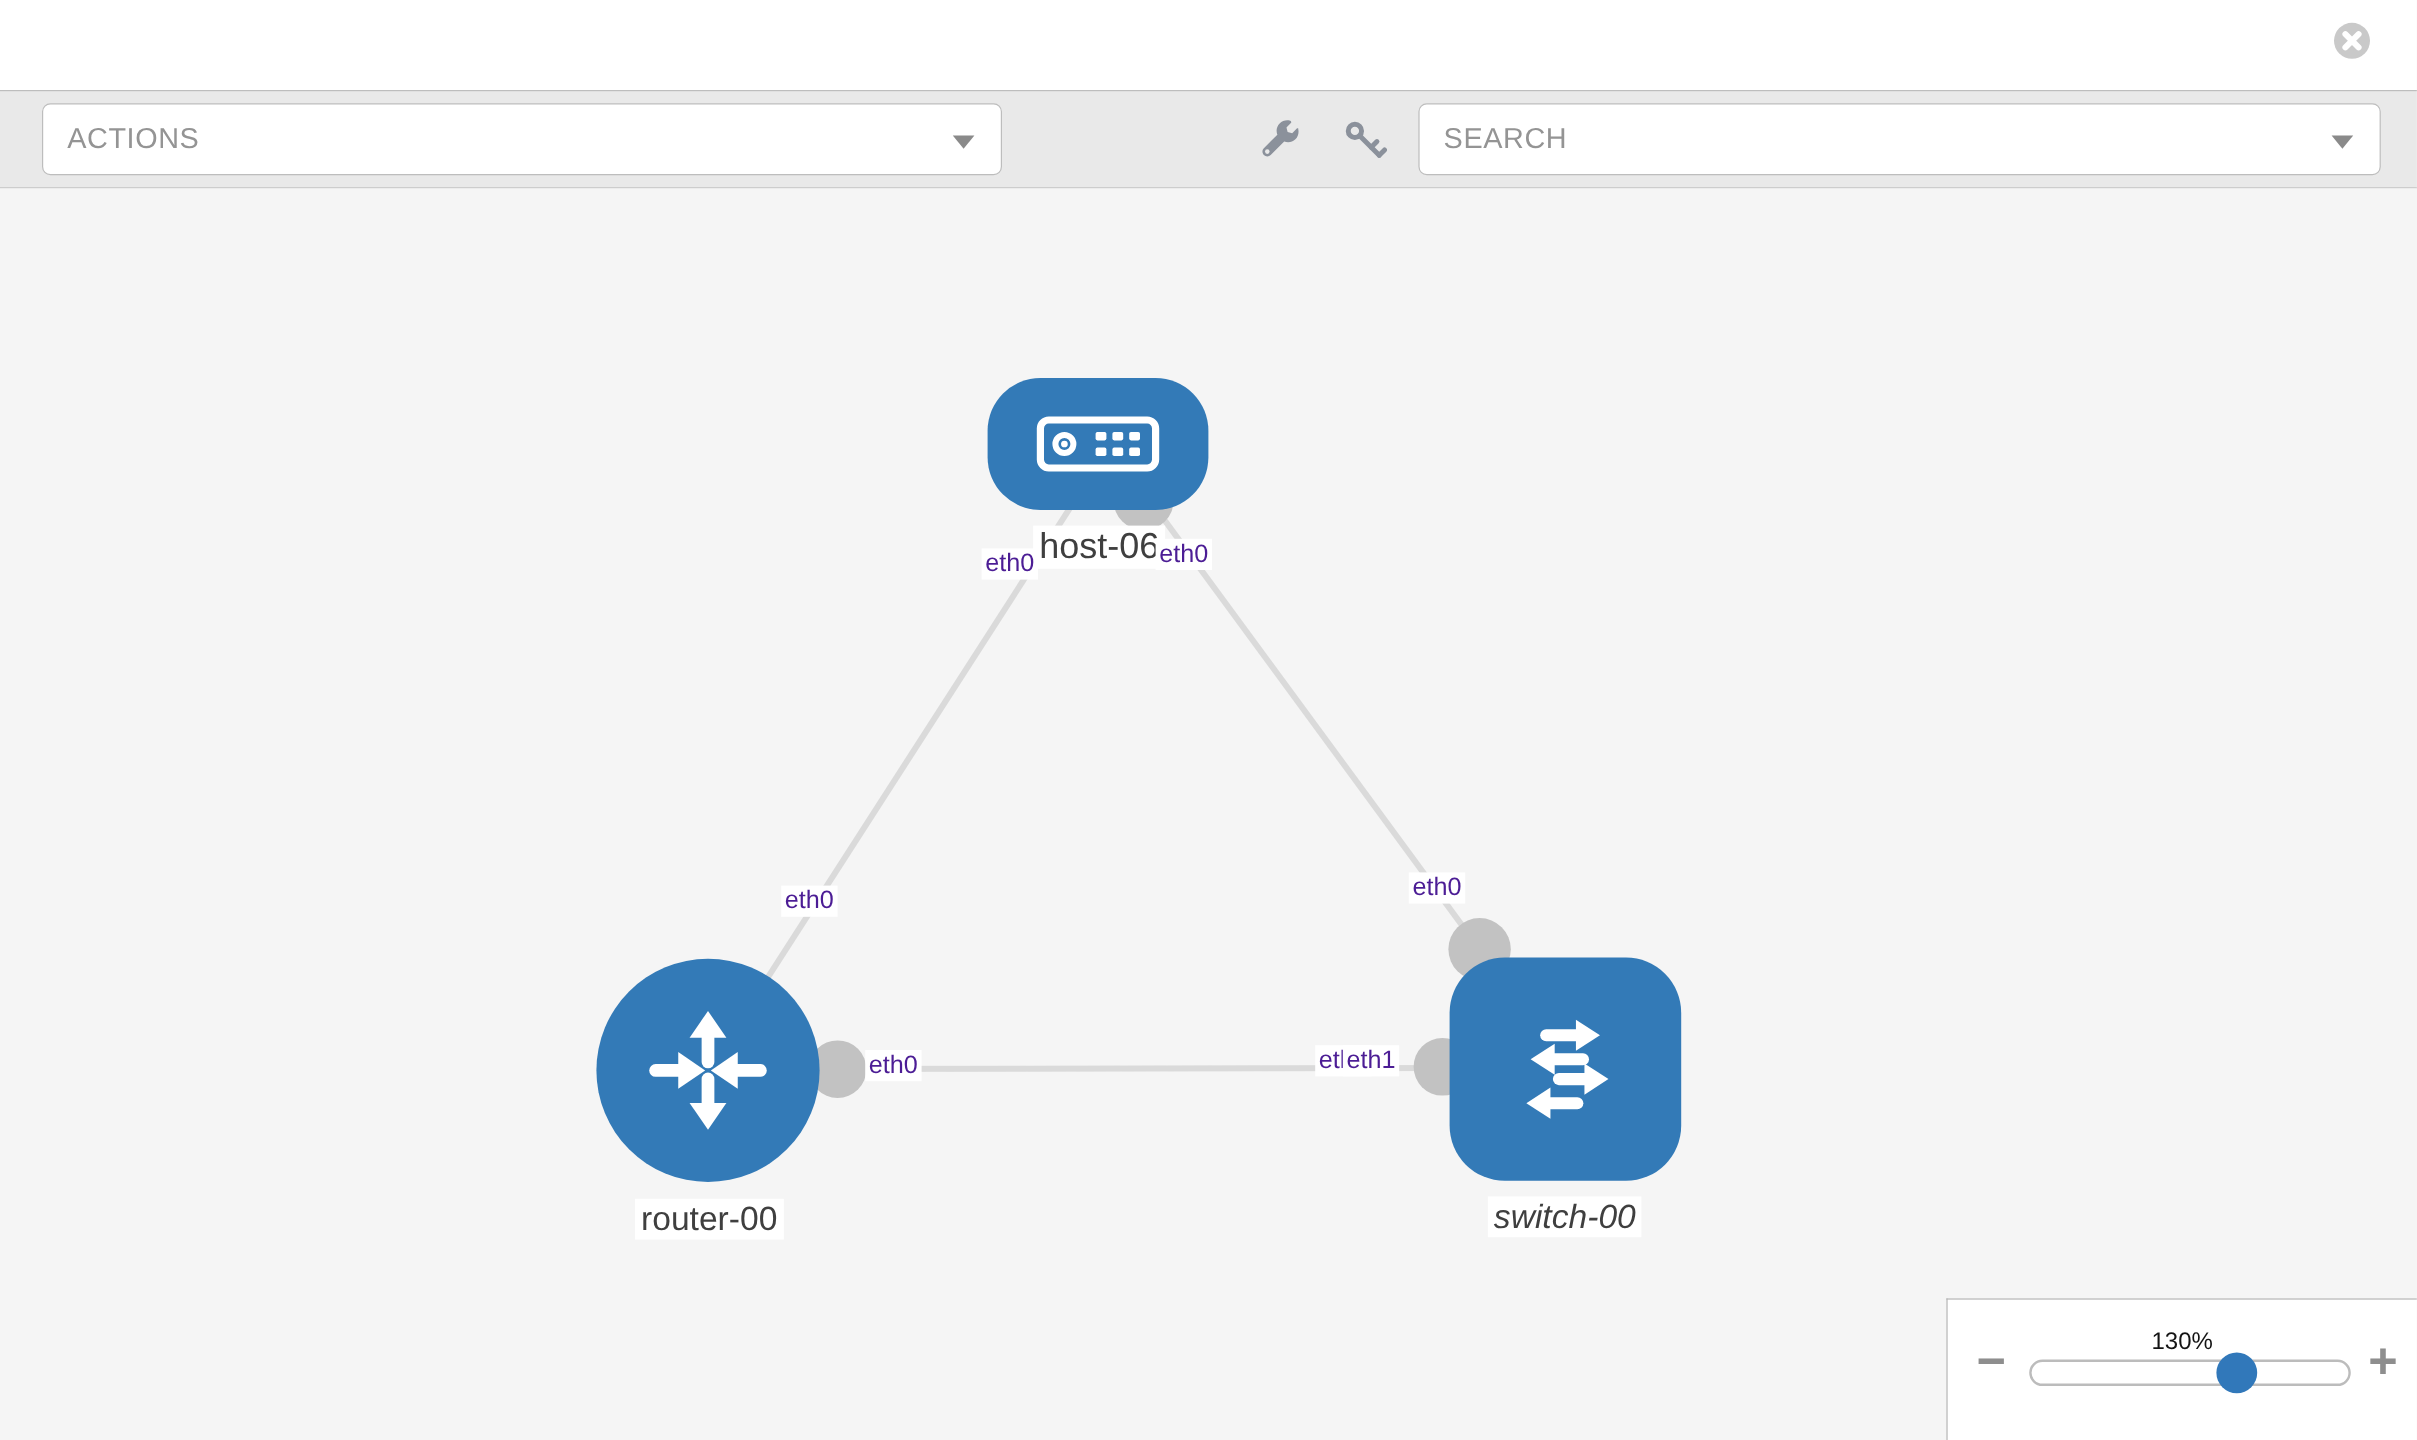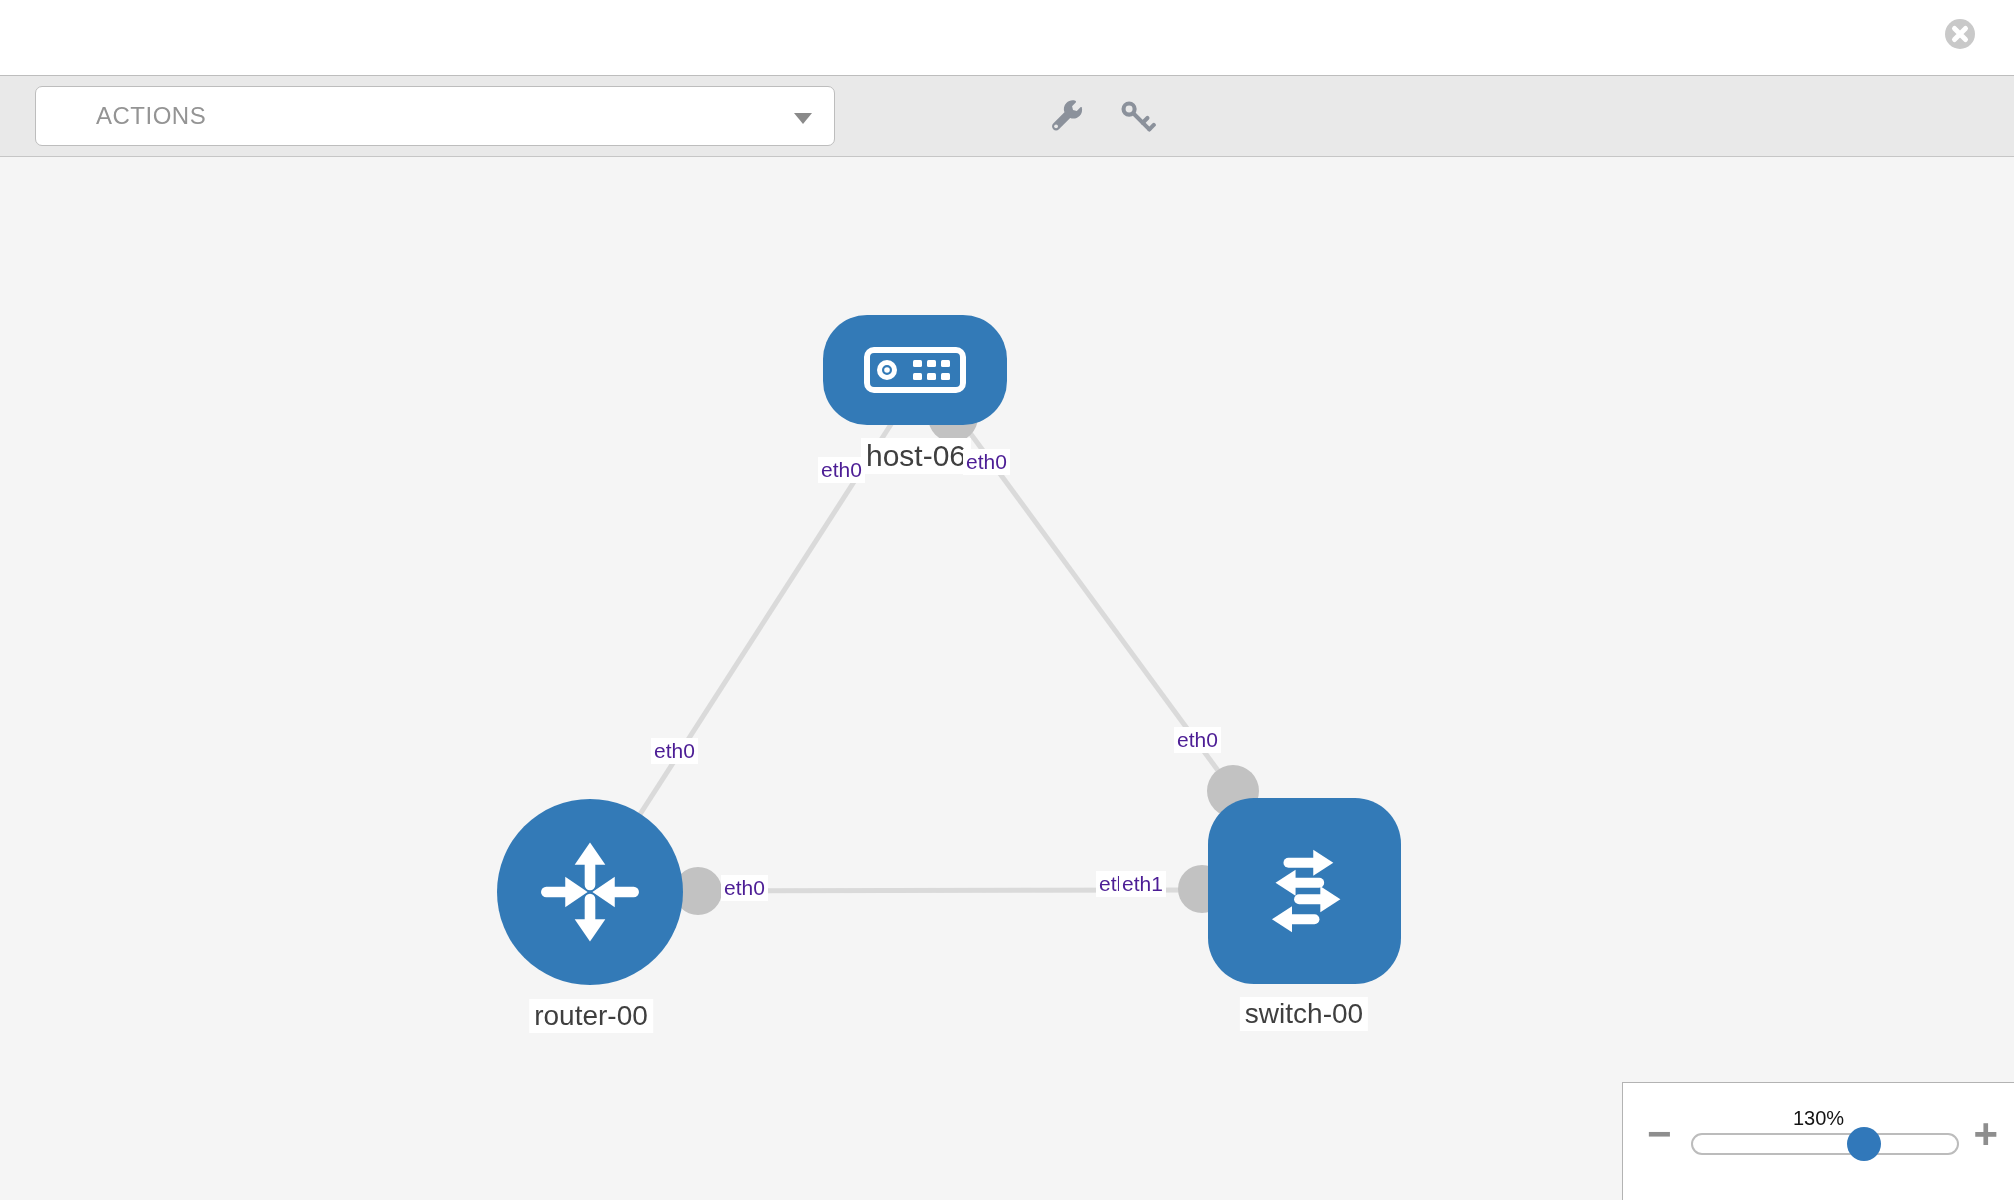--- a/index.html
+++ b/index.html
@@ -11,21 +11,21 @@
   .page-title { position:absolute; left:40px; top:18px; font-size:27px; font-weight:bold;
                 color:#6a6764; letter-spacing:.2px; }
   .close-btn { position:absolute; right:38px; top:18px; width:32px; height:32px; cursor:pointer; }
 
   
   .toolbar { position:absolute; left:0; top:75px; width:2014px; height:82px; background:#e9e9e9;
              border-top:1px solid #bdbdbd; border-bottom:1px solid #c6c6c6; }
   .dropdown { position:absolute; top:10px; height:60px; background:#ffffff;
               border:1px solid #bdbdbd; border-radius:7px; display:flex; align-items:center; }
   .dropdown .dd-label { padding-left:20px; font-size:24px; color:#949494; letter-spacing:.5px; }
-  .dd-actions { left:35px;  width:800px;padding-left:40px; }
+  .dd-actions { left:35px;  width:800px; }
   .dd-search  { left:1182px; width:802px; }
   .caret { position:absolute; right:22px; top:26px; width:0; height:0;
            border-left:9px solid transparent; border-right:9px solid transparent;
            border-top:11px solid #8a8a8a; }
   .tool-icon { position:absolute; top:22px; width:38px; height:38px; cursor:pointer; }
   .tool-wrench { left:1048px; }
   .tool-key    { left:1118px; }
 
   
   .canvas { position:absolute; left:0; top:157px; width:2014px; height:1043px; background:#f5f5f5; }
@@ -34,21 +34,21 @@
   .node { position:absolute; background:#337ab7; z-index:1;
           display:flex; align-items:center; justify-content:center; cursor:pointer; }
   .node-host   { left:823px;  top:158px; width:184px; height:110px; border-radius:44px; }
   .node-router { left:497px;  top:642px; width:186px; height:186px; border-radius:50%; }
   .node-switch { left:1208px; top:641px; width:193px; height:186px; border-radius:46px; }
 
   .node-label { position:absolute; transform:translateX(-50%); background:#ffffff;
                 color:#3f3f3f; font-size:28px; padding:1px 5px; z-index:2; white-space:nowrap; }
   .lbl-host   { left:916px;  top:281px; font-size:30px; }
   .lbl-router { left:591px;  top:842px; }
-  .lbl-switch { left:1304px; top:840px; }
+  .lbl-switch { left:1304px; top:840px;font-style:italic; }
 
   .port-label { position:absolute; background:#ffffff; color:#4c1d95; font-size:21px;
                 padding:2px 3px; line-height:1.05; z-index:2; white-space:nowrap; }
   .pl-a { left:818px;  top:300px; }
   .pl-b { left:963px;  top:292px; }
   .pl-c { left:651px;  top:581px; }
   .pl-d { left:1174px; top:570px; }
   .pl-e { left:721px;  top:718px; }
   .pl-f-back  { left:1096px; top:714px; z-index:2; }
   .pl-f-front { left:1119px; top:714px; z-index:3; }
@@ -96,20 +96,24 @@
     <svg width="38" height="38" viewBox="0 0 24 24">
       <g stroke="#8b919b" fill="none" stroke-width="2.6" stroke-linecap="round">
         <circle cx="7" cy="7" r="3.5"></circle>
         <path d="M9.8 9.8 L19.8 19.8"></path>
         <path d="M15.6 15.6 L18.6 12.6"></path>
         <path d="M19.8 19.8 L22.6 17"></path>
       </g>
     </svg>
   </div>
 
+  <div class="dropdown dd-search">
+    <span class="dd-label">SEARCH</span>
+    <span class="caret"></span>
+  </div>
 </div>
 
 <div class="canvas">
 
   <svg class="wires" width="2014" height="1043" viewBox="0 0 2014 1043">
     <g stroke="#dadada" stroke-width="5">
       <line x1="915" y1="230" x2="590" y2="735"></line>
       <line x1="940" y1="235" x2="1233" y2="634"></line>
       <line x1="560" y1="734" x2="1215" y2="733"></line>
     </g>

